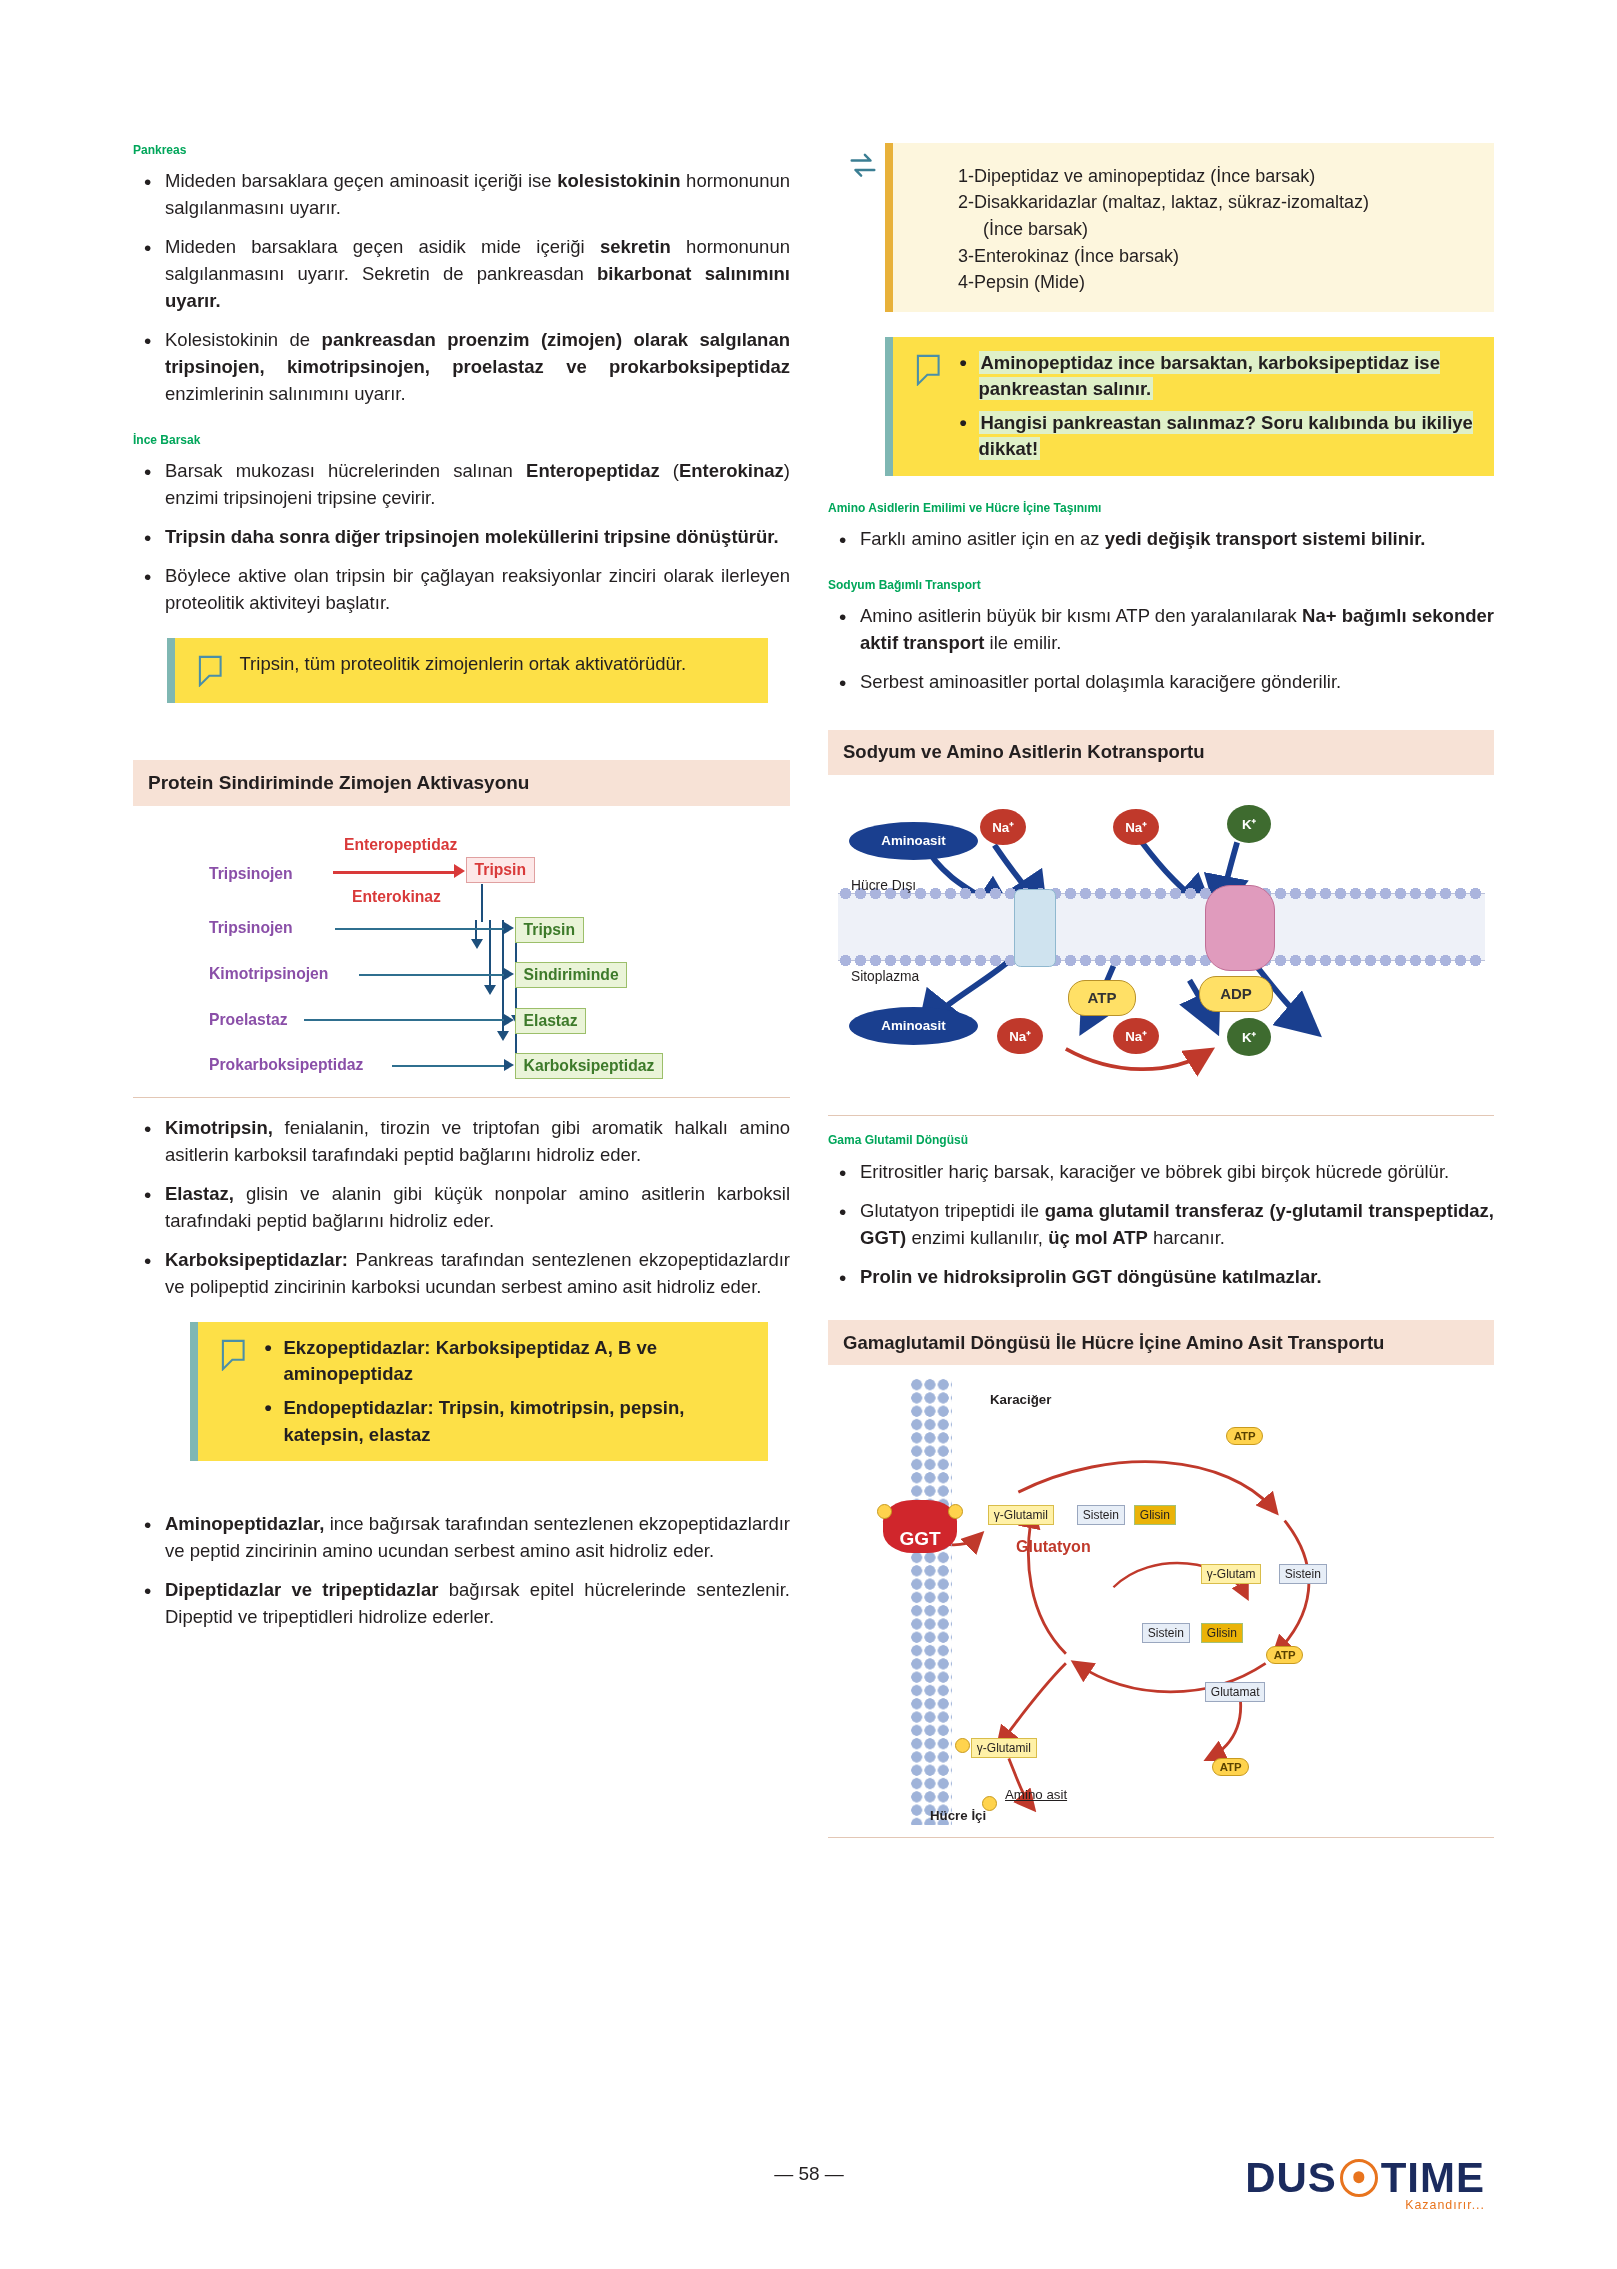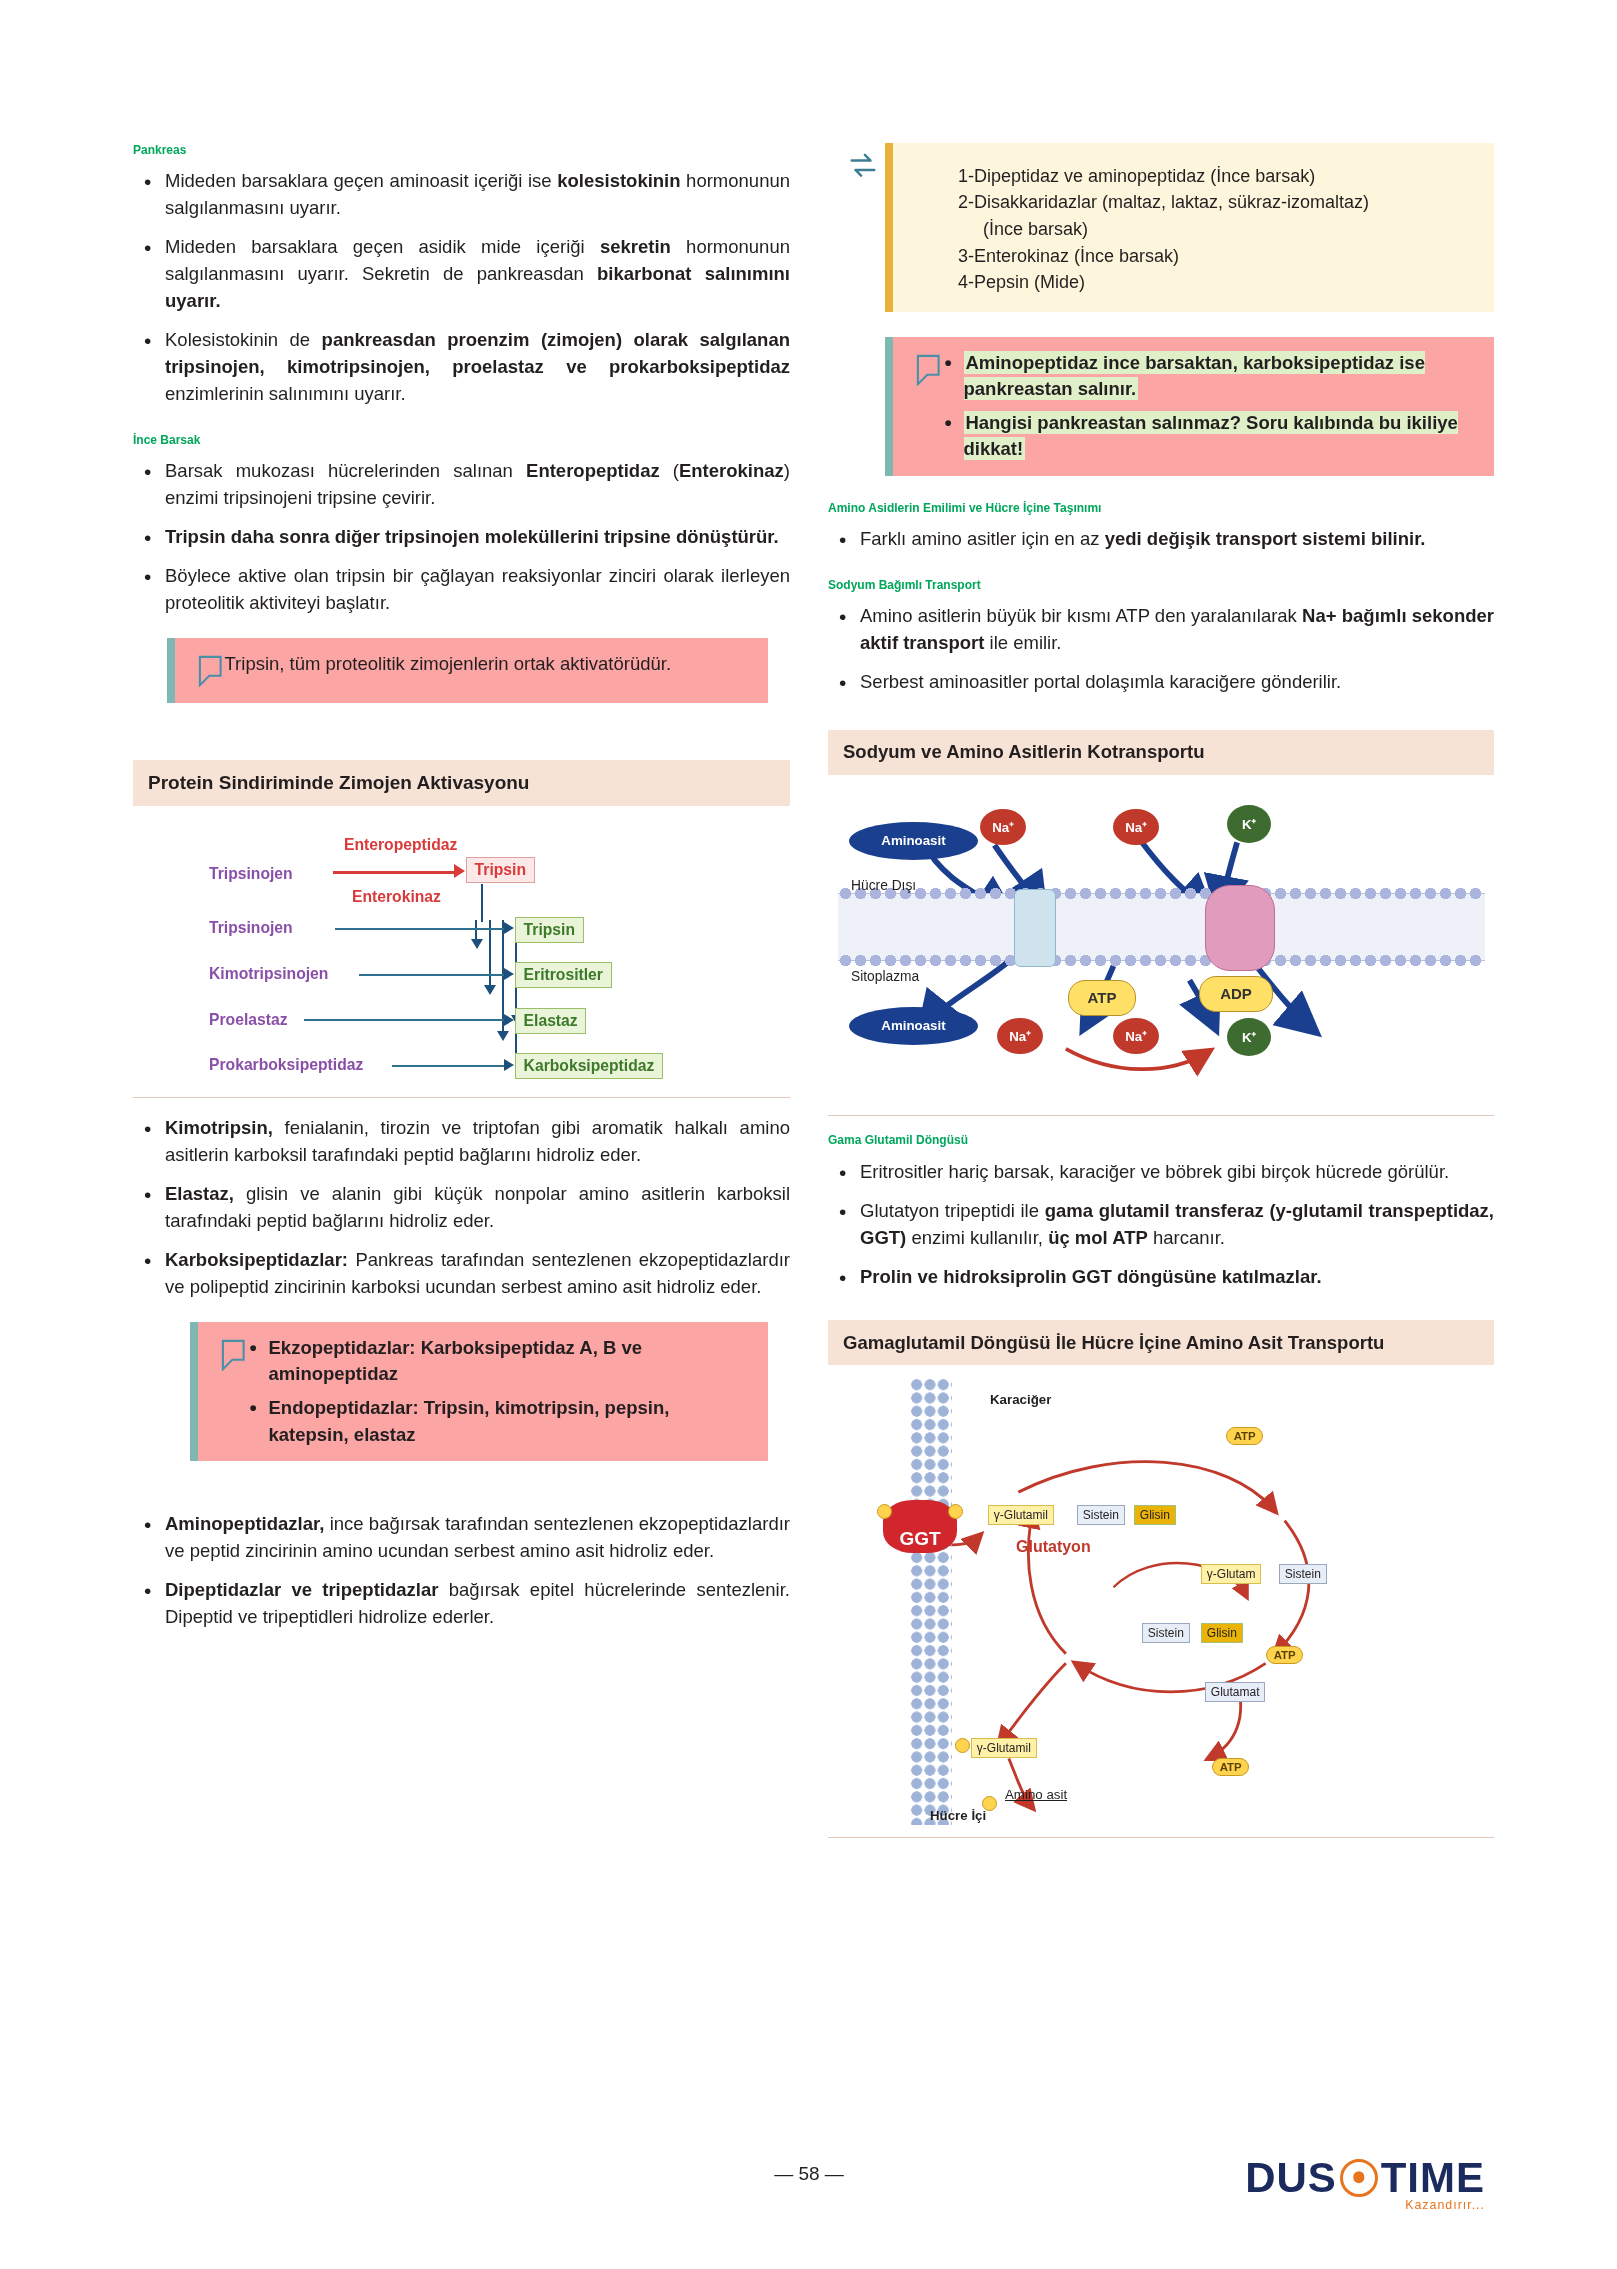--- a/index.html
+++ b/index.html
@@ -87,26 +87,27 @@
   .icon-left {
     position: absolute;
     left: -46px;
     top: 7.6px;
     width: 32px; height: 32px;
     color: #4a8fa8;
   }
 
   
   .callout-teal {
-    background: #fca5a5;
+    background: #fde047;
     border-left: 8.6px solid #7fb7b3;
     padding: 13.3px 17px 13.3px 21px;
     position: relative;
     margin-bottom: 25px;
     display: flex;
+    gap: 15px;
   }
   .callout-teal .flagicon {
     flex: 0 0 28.5px;
     margin-top: 3.8px;
   }
   .callout-teal ul {
     margin: 0; padding-left: 21px; list-style: none;
   }
   .callout-teal ul li {
     position: relative;
@@ -423,21 +424,21 @@
           <div class="arrowdown" style="left:378px; top:186px;"></div>
 
           <div class="lbl" style="left:76px; top:90px;">Tripsinojen</div>
           <div class="hline teal" style="left:202px; top:99px; width:171px;"></div>
           <div class="arrowhead" style="left:371px; top:93px;"></div>
           <div class="box" style="left:382px; top:88px;">Tripsin</div>
 
           <div class="lbl" style="left:76px; top:136px;">Kimotripsinojen</div>
           <div class="hline teal" style="left:226px; top:145px; width:146px;"></div>
           <div class="arrowhead" style="left:371px; top:139px;"></div>
-          <div class="box" style="left:382px; top:133px;">Eritrositler</div>
+          <div class="box" style="left:382px; top:133px;">Sindiriminde</div>
 
           <div class="lbl" style="left:76px; top:182px;">Proelastaz</div>
           <div class="hline teal" style="left:171px; top:190px; width:202px;"></div>
           <div class="arrowhead" style="left:371px; top:185px;"></div>
           <div class="box" style="left:382px; top:179px;">Elastaz</div>
 
           <div class="lbl" style="left:76px; top:227px;">Prokarboksipeptidaz</div>
           <div class="hline teal" style="left:259px; top:236px; width:114px;"></div>
           <div class="arrowhead" style="left:371px; top:230px;"></div>
           <div class="box" style="left:382px; top:224px;">Karboksipeptidaz</div>

